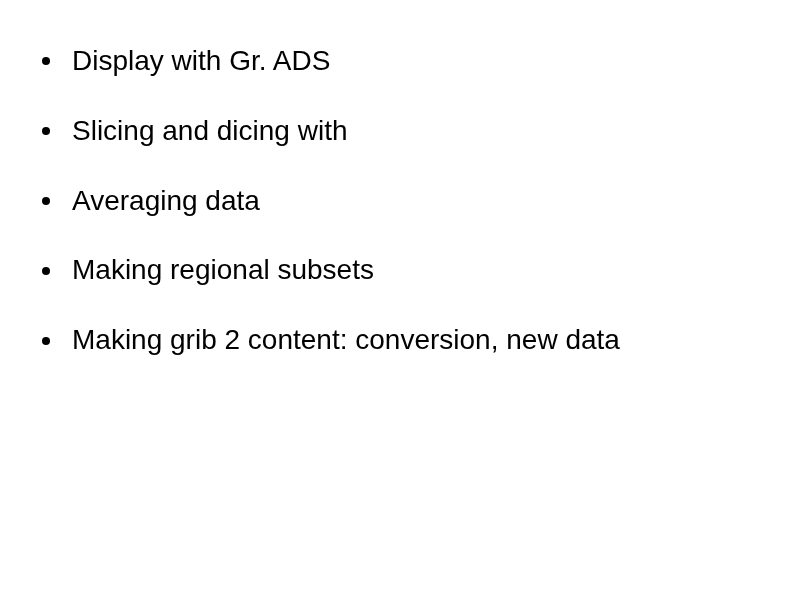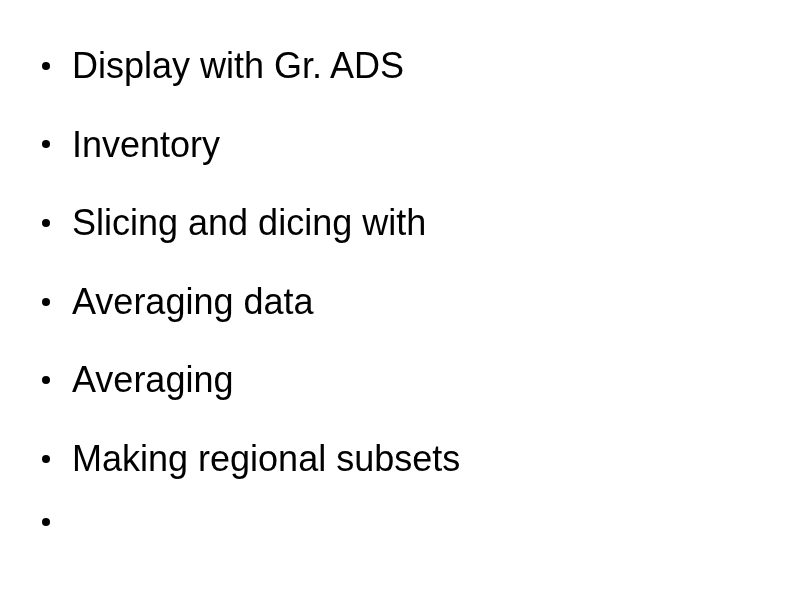--- a/index.html
+++ b/index.html
@@ -25,21 +25,21 @@
     margin: 0;
   }
   .bullets {
     list-style: none;
     padding: 0;
     margin: 46px 0 0 42px;
   }
   .bullets li {
     display: flex;
     align-items: center;
-    font-size: 36px;
+    font-size: 28px;
     line-height: 1.1;
     margin-bottom: 39px;
   }
   .bullets li .bullet {
     width: 8px;
     height: 8px;
     background: #000000;
     border-radius: 50%;
     display: inline-block;
     margin-right: 22px;
@@ -50,35 +50,28 @@
 <body>
 
 <div class="slide">
   <ul class="bullets">
     <li>
       <span class="bullet"></span>
       <span>Display with Gr. ADS</span>
     </li>
     <li>
       <span class="bullet"></span>
-      <span>Inventory</span>
-    </li>
-    <li>
-      <span class="bullet"></span>
       <span>Slicing and dicing with</span>
     </li>
     <li>
       <span class="bullet"></span>
       <span>Averaging data</span>
     </li>
     <li>
       <span class="bullet"></span>
-      <span>Averaging</span>
-    </li>
-    <li>
-      <span class="bullet"></span>
       <span>Making regional subsets</span>
     </li>
     <li>
       <span class="bullet"></span>
+      <span>Making grib 2 content: conversion, new data</span>
     </li>
   </ul>
 </div>
 
 </body></html>

